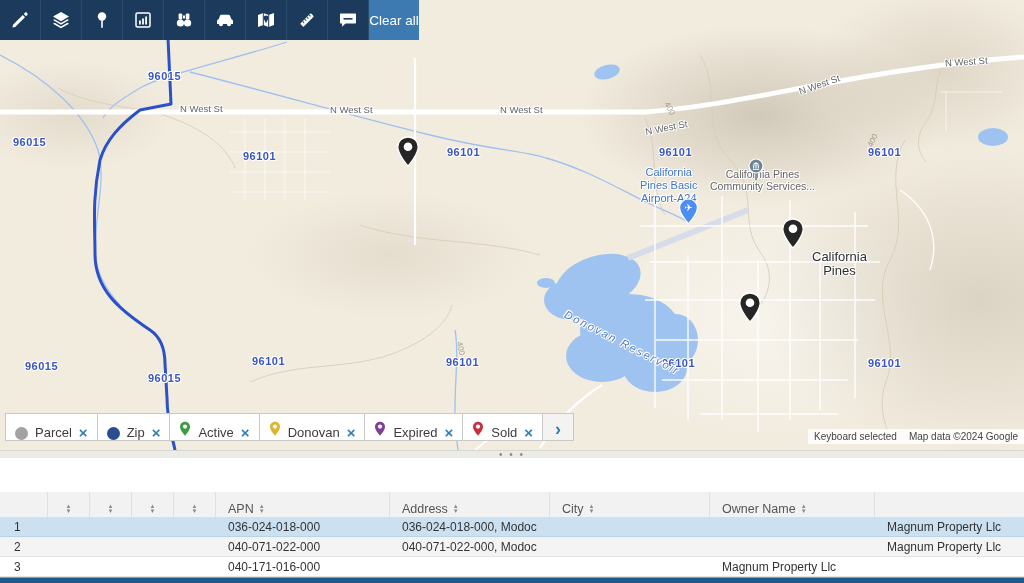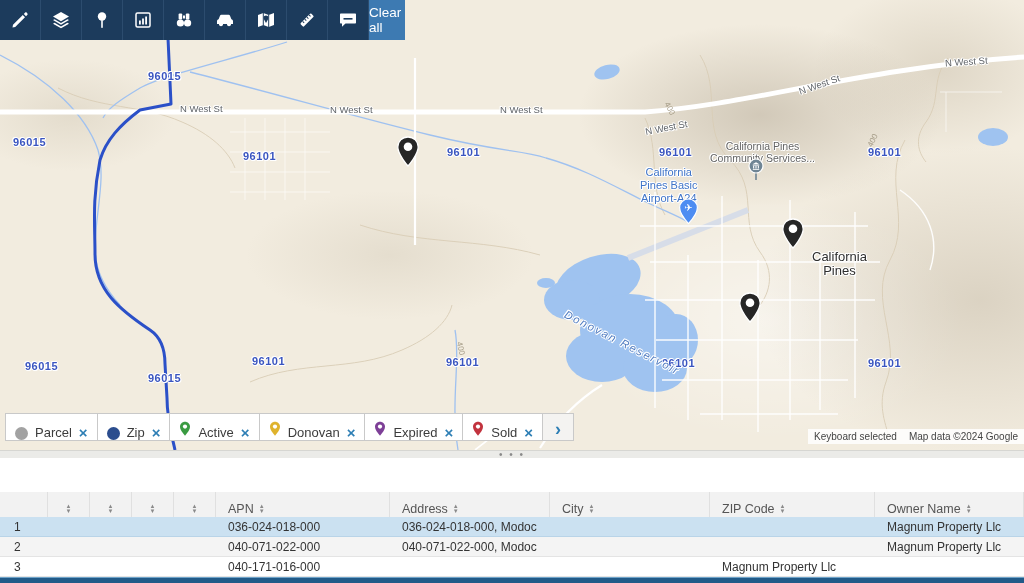--- a/index.html
+++ b/index.html
@@ -19,32 +19,32 @@
       #f2ecdf;
   }
   .map svg.layers { position:absolute; left:0; top:0; }
   .maplabel { position:absolute; white-space:nowrap;
     text-shadow:1px 0 0 #fff,-1px 0 0 #fff,0 1px 0 #fff,0 -1px 0 #fff,1px 1px 0 #fff,-1px -1px 0 #fff; }
   .zip { color:#3a55c0; font-weight:bold; font-size:11px; letter-spacing:.5px; }
   .road { color:#5f6368; font-size:9.5px; }
   .contour { color:#a59c87; font-size:8px; text-shadow:none; }
   .town { color:#2e2e2e; font-size:13px; text-align:center; line-height:14px; }
   .airport-label { color:#3f74c8; font-size:11px; text-align:center; line-height:13px; font-weight:500; }
-  .poi-label { color:#636363; font-size:10.5px; text-align:center; line-height:12px; }
+  .poi-label { color:#636363; font-size:10.5px; text-align:center; line-height:12px;margin-top:28px; }
   .water-label { color:#4f7bc0; font-size:11px; font-style:italic; letter-spacing:2px; }
   .marker { position:absolute; cursor:pointer; }
   .attribution { position:absolute; right:0; bottom:6px; display:flex; font-size:10px; color:#444; }
   .attribution span { background:rgba(255,255,255,.85); padding:2px 6px; }
 
   
   .toolbar { position:absolute; left:0; top:0; height:40px; display:flex; background:#1c3b5c; z-index:30; }
   .tool-btn { width:41px; height:40px; display:flex; align-items:center; justify-content:center;
     border-right:1px solid #2c4c6e; cursor:pointer; }
   .tool-btn svg { display:block; }
-  .clear-all { width:36px; height:40px; background:#3d7ab2; color:#fff; font-size:13.5px;
+  .clear-all { width:50px; height:40px; background:#3d7ab2; color:#fff; font-size:13.5px;
     display:flex; align-items:center; justify-content:center; cursor:pointer; }
 
   
   .chips { position:absolute; left:6px; top:413px; display:flex; z-index:20; }
   .chip { height:28px; background:#fff; border:1px solid #c9c9c9; margin-left:-1px;
     display:flex; align-items:flex-end; gap:7px; padding:0 9px; font-size:13px; color:#3c3c3c; cursor:pointer; }
   .chip .dot { width:13px; height:13px; border-radius:50%; display:inline-block; }
   .chip .x { color:#2e7fb5; font-size:15px; font-weight:bold; line-height:1; cursor:pointer; }
   .chip-more { width:32px; justify-content:center; background:#f4f3f1; color:#2e7fb5;
     font-size:18px; font-weight:bold; padding:0; gap:0; }
@@ -437,27 +437,20 @@
       </span>
     </div>
   <div class="cell">
       <span>City</span>
       <span class="sort">
         <span>▲</span>
         <span>▼</span>
       </span>
     </div>
   <div class="cell">
-      <span>ZIP Code</span>
-      <span class="sort">
-        <span>▲</span>
-        <span>▼</span>
-      </span>
-    </div>
-  <div class="cell">
       <span>Owner Name</span>
       <span class="sort">
         <span>▲</span>
         <span>▼</span>
       </span>
     </div>
 </div>
 
 <div class="trow grid-row row-sel" style="top:517px">
   <div class="cell num">1</div>

